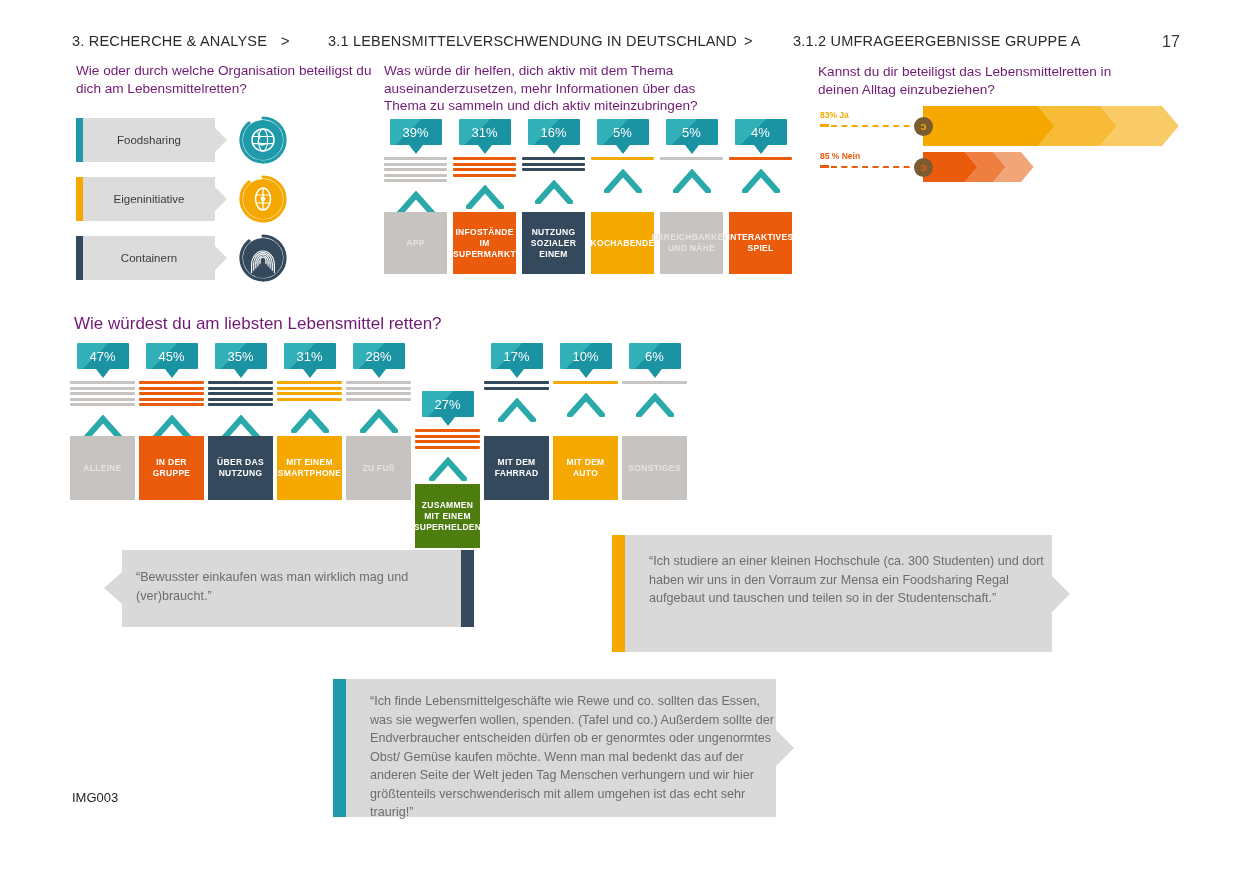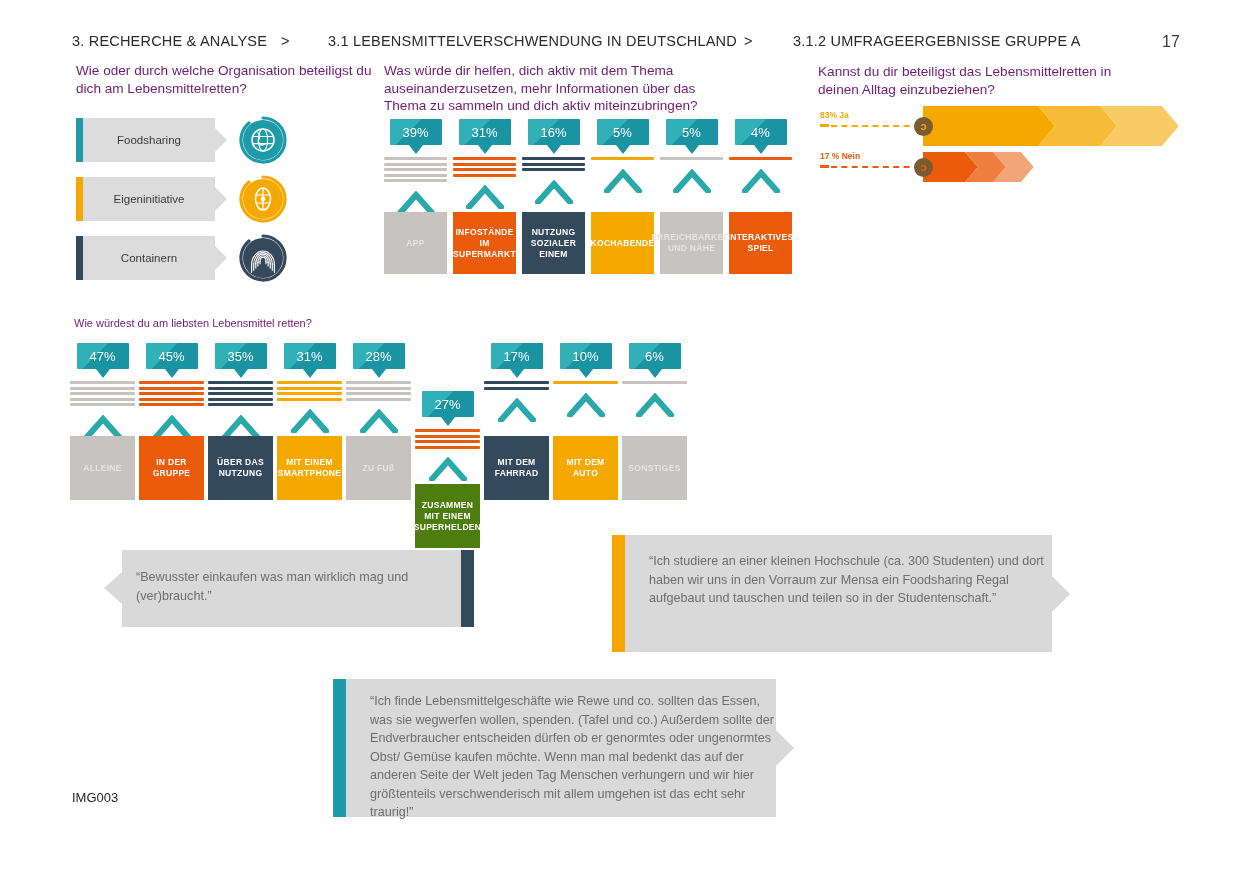--- a/index.html
+++ b/index.html
@@ -24,21 +24,21 @@
   #breadcrumb .c2{left:721px;}
   #breadcrumb .pg{left:1090px;font-size:16px;color:#3a3a3a;}
 
   
   .question{
     position:absolute;color:#701a75;font-size:13.6px;line-height:17.5px;
   }
   #q-left{left:76px;top:62px;width:300px;}
   #q-mid{left:384px;top:62px;width:330px;}
   #q-right{left:818px;top:63px;width:330px;}
-  #q-bottom{left:74px;top:315px;width:420px;font-size:11px;}
+  #q-bottom{left:74px;top:315px;width:420px;font-size:17px;}
 
   
   #orglist{left:76px;top:118px;width:260px;height:170px;}
   .org-row{position:absolute;height:52px;left:0;width:250px;}
   .org-bar{position:absolute;left:0;top:0;width:7px;height:44px;}
   .org-plate{
     position:absolute;left:7px;top:0;width:132px;height:44px;background:#dcdcdc;
   }
   .org-tail{
     position:absolute;left:139px;top:10px;width:0;height:0;
@@ -289,21 +289,21 @@
     <div>
       <div class="chevblk" style="left:105px;top:48px;height:30px;width:54.6px;
         background:#EA5B0C;opacity:1;
         clip-path:polygon(0 0, 76.92307692307692% 0, 100% 50%, 76.92307692307692% 100%, 0 100%);"></div>
       <div class="chevblk" style="left:147px;top:48px;height:30px;width:40.6px;
         background:#EA5B0C;opacity:0.78;
         clip-path:polygon(0 0, 68.9655172413793% 0, 100% 50%, 68.9655172413793% 100%, 0 100%, 31.034482758620683% 50%);"></div>
       <div class="chevblk" style="left:175px;top:48px;height:30px;width:40.6px;
         background:#EA5B0C;opacity:0.55;
         clip-path:polygon(0 0, 68.9655172413793% 0, 100% 50%, 68.9655172413793% 100%, 0 100%, 31.034482758620683% 50%);"></div>
-      <div class="arrow-label" style="left:2px;top:47px;color:#EA5B0C;">17 % Nein</div>
+      <div class="arrow-label" style="left:2px;top:47px;color:#EA5B0C;">85 % Nein</div>
       <div class="dash-cap" style="left:2px;top:61px;background:#EA5B0C;"></div>
       <div class="dashline" style="left:13px;top:62px;width:89px;border-color:#EA5B0C;"></div>
       <div class="knob" style="left:96px;top:53.5px;">
        <span class="knob-g" style="color:#EA5B0C">ɔ</span>
      </div>
     </div>
   </div>
 
 <div class="abs" id="chart-bottom" style="left:70px;top:348px;width:700px;height:150px;">
     <div class="bargroup" style="left: 0px; top: 0px; width: 65px; height: 152px;">

